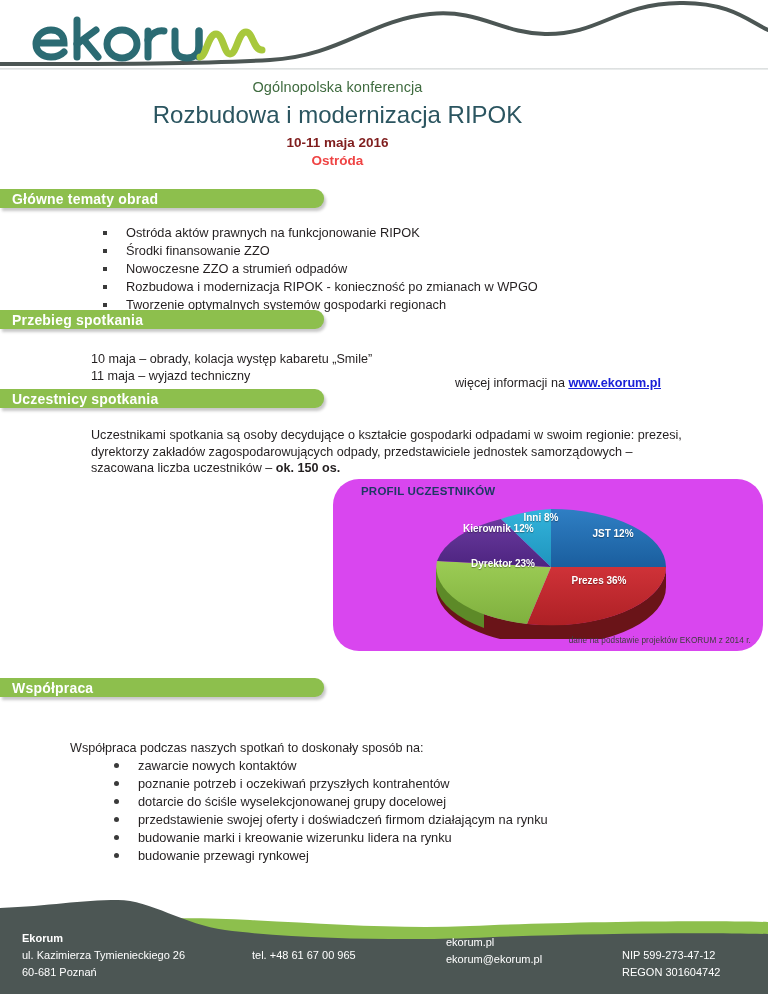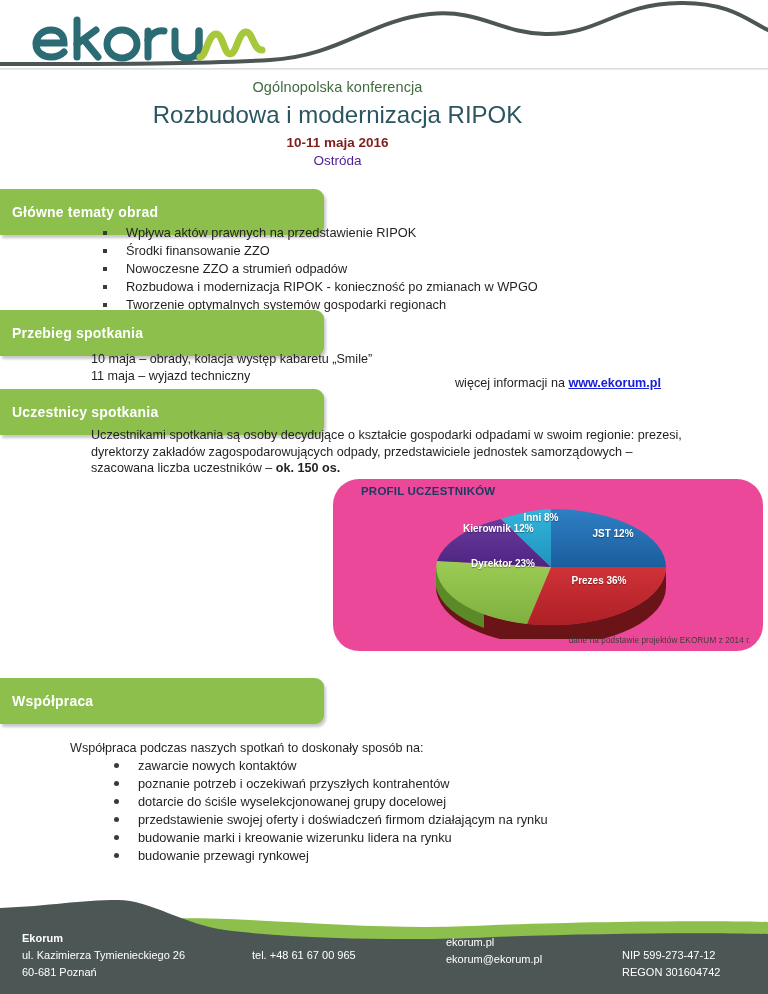--- a/index.html
+++ b/index.html
@@ -19,25 +19,25 @@
   .logo{position:absolute;left:30px;top:12px;width:240px;height:52px;}
   .logo svg{overflow:visible;}
   .header-rule{position:absolute;left:0;top:68px;width:768px;height:2px;
     background:linear-gradient(to bottom,#d8dbdb,#eef0f0);}
 
   
   .titleblock{position:absolute;left:0;top:78px;width:675px;text-align:center;}
   .t-sub{font-size:14.5px;color:#3f6b3f;letter-spacing:.1px;line-height:18px;}
   .t-main{font-size:24px;font-weight:normal;color:#2b5560;line-height:32px;margin-top:3px;}
   .t-date{font-size:13.5px;font-weight:bold;color:#7f1d1d;line-height:18px;margin-top:3px;}
-  .t-city{font-size:13.5px;font-weight:normal;color:#4c1d95;line-height:18px;}
+  .t-city{font-size:13.5px;font-weight:bold;color:#ef4444;line-height:18px;}
 
   
   .banner{
-    position:absolute;left:0;height:46px;
+    position:absolute;left:0;height:19px;
     background:#8dbf4d;
     border-radius:0 9px 9px 0;
     box-shadow:2px 3px 3px rgba(0,0,0,.22);
     display:flex;align-items:center;
   }
   .banner span{
     color:#ffffff;font-weight:bold;font-size:14px;
     padding-left:12px;letter-spacing:.2px;white-space:nowrap;
   }
 
@@ -51,21 +51,21 @@
   ul.bl.rd li:before{
     content:"";position:absolute;left:6px;top:6px;width:5px;height:5px;
     background:#3a3a3a;border-radius:50%;
   }
   .link{color:#1a20d8;font-weight:bold;text-decoration:underline;}
   .bold{font-weight:bold;}
 
   
   .chartbox{
     position:absolute;left:333px;top:479px;width:430px;height:172px;
-    background:#ec4899;border-radius:26px;
+    background:#d946ef;border-radius:26px;
     overflow:hidden;
   }
   .chart-title{
     position:absolute;left:28px;top:6px;
     font-size:11.5px;font-weight:bold;color:#1f3864;letter-spacing:.2px;
   }
   .chart-note{
     position:absolute;right:12px;bottom:6px;
     font-size:8.2px;color:#3c3c3c;letter-spacing:.1px;white-space:nowrap;
   }
@@ -123,21 +123,21 @@
     <div class="t-date">10-11 maja 2016</div>
     <div class="t-city">Ostróda</div>
   </div>
 
   <div class="banner" style="top:189px;width:324px;">
     <span>Główne tematy obrad</span>
   </div>
 
   <div class="para" style="left:96px;top:224px;width:640px;">
     <ul class="bl sq">
-      <li>Wpływa aktów prawnych na przedstawienie RIPOK</li>
+      <li>Ostróda aktów prawnych na funkcjonowanie RIPOK</li>
       <li>Środki finansowanie ZZO</li>
       <li>Nowoczesne ZZO a strumień odpadów</li>
       <li>Rozbudowa i modernizacja RIPOK - konieczność po zmianach w WPGO</li>
       <li>Tworzenie optymalnych systemów gospodarki regionach</li>
     </ul>
   </div>
 
   <div class="banner" style="top:310px;width:324px;">
     <span>Przebieg spotkania</span>
   </div>

